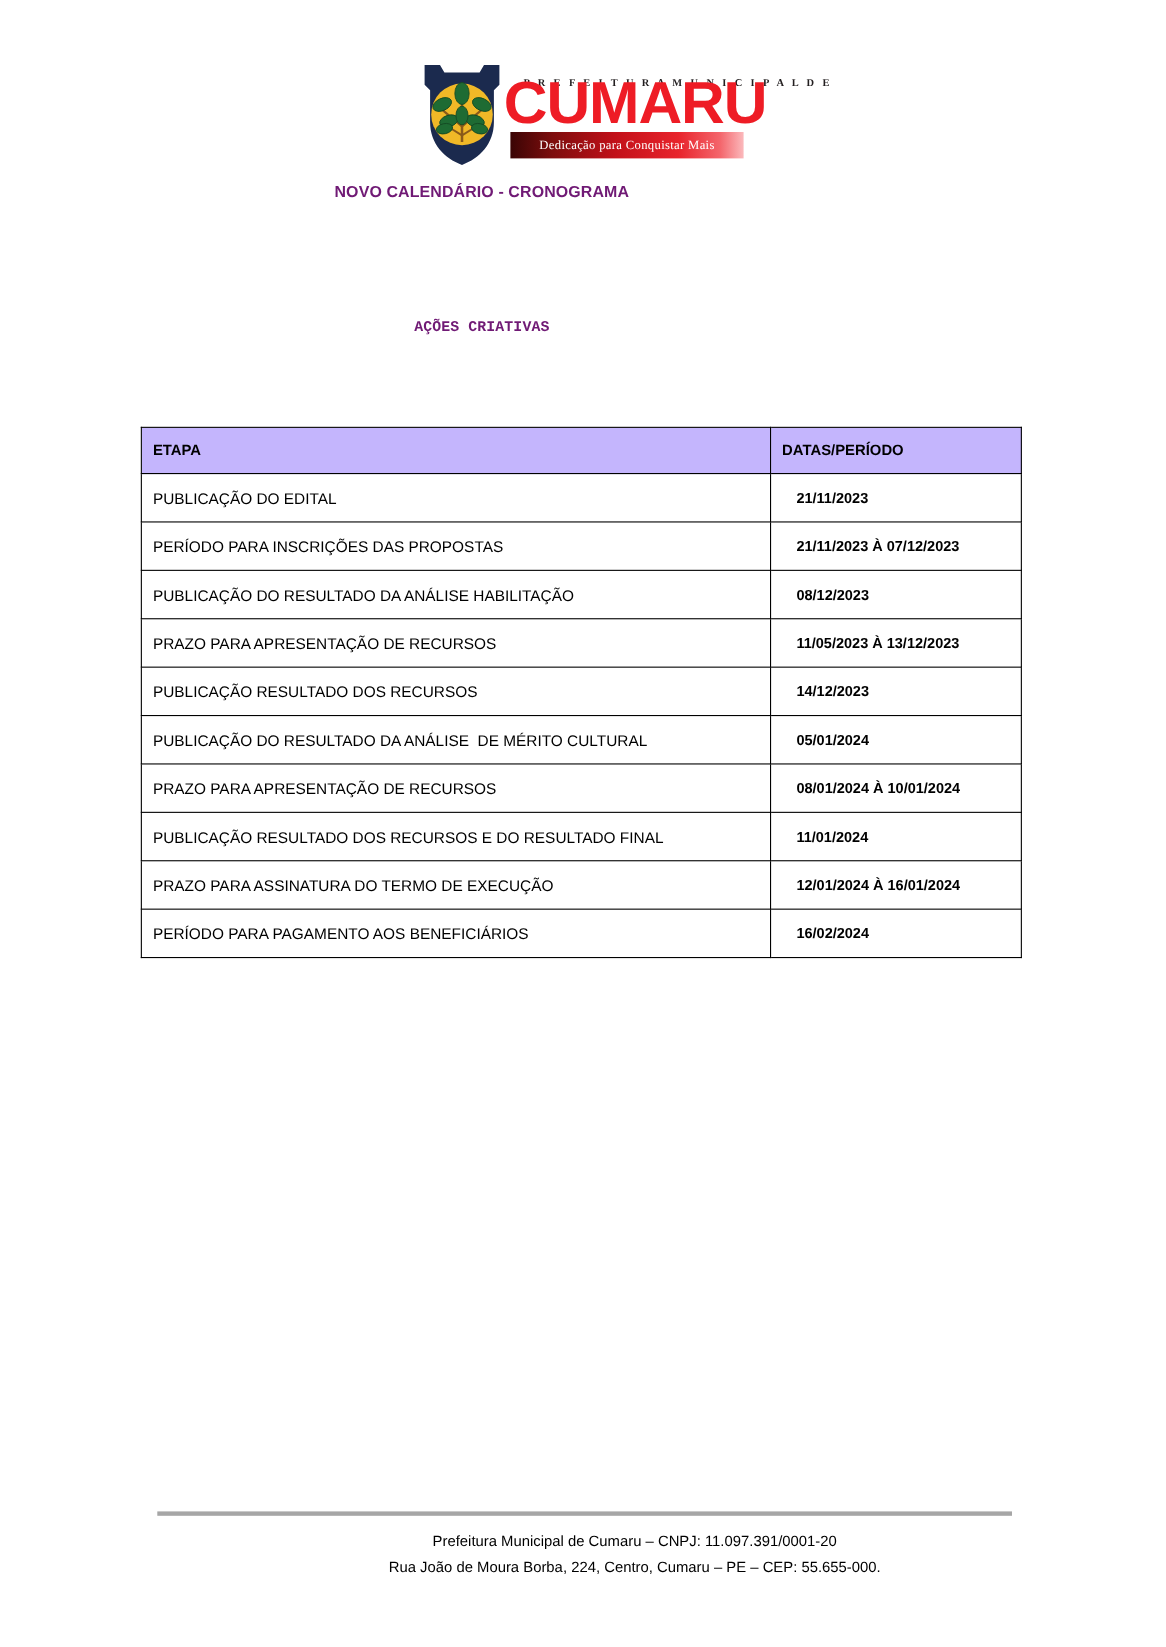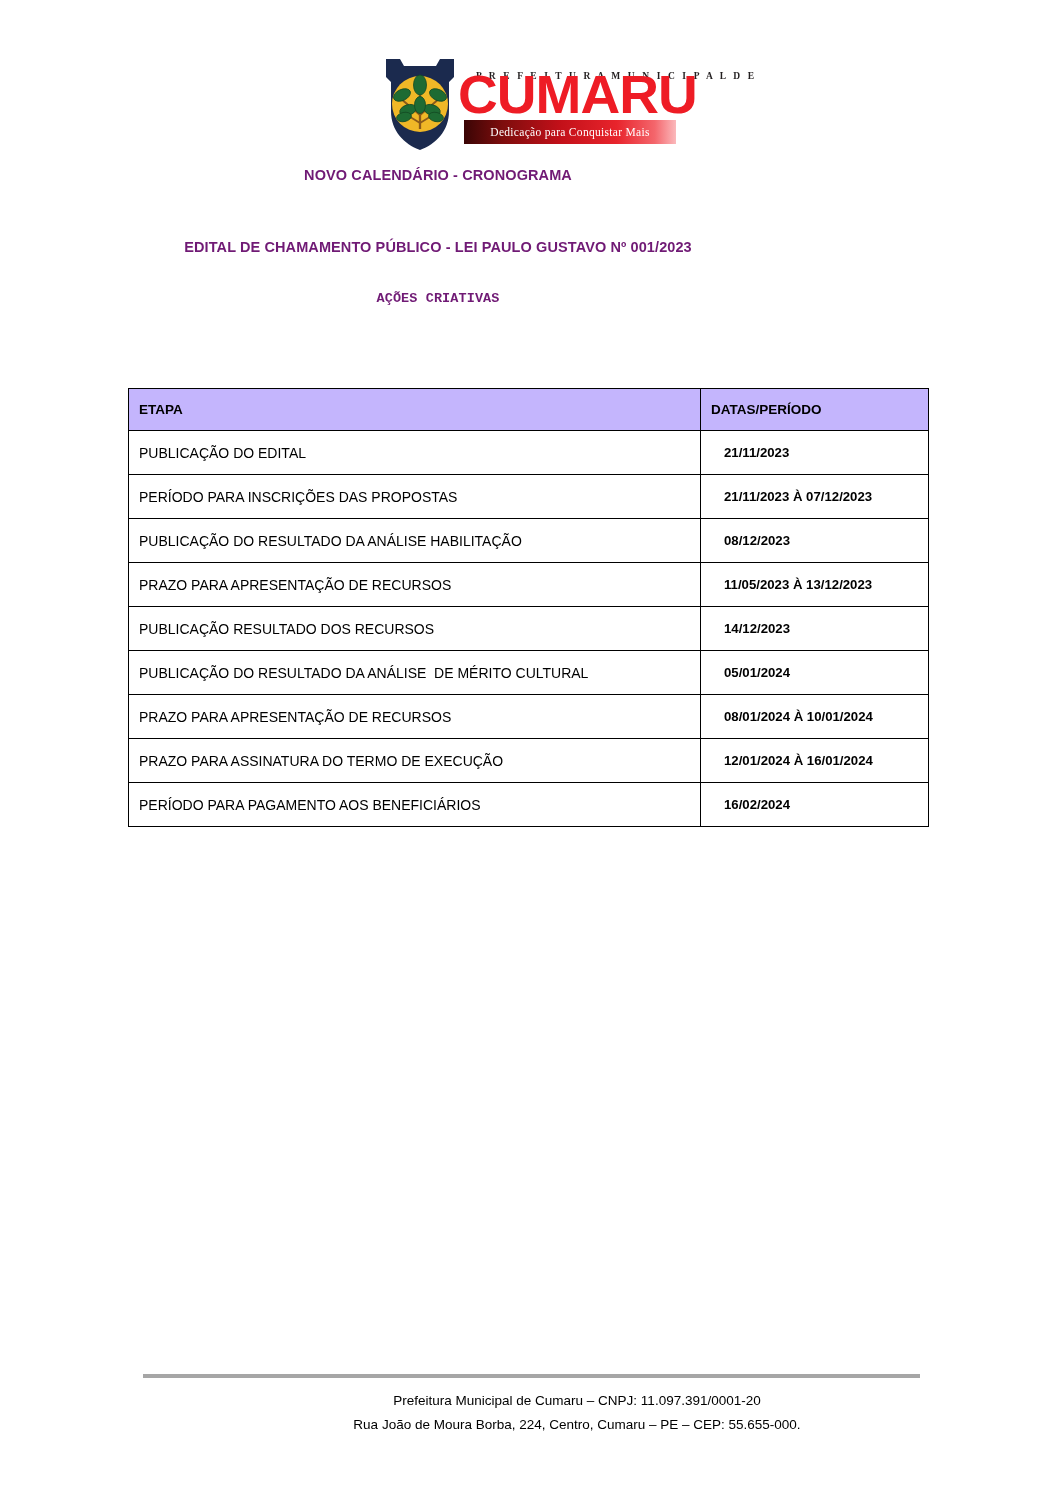--- a/index.html
+++ b/index.html
@@ -223,21 +223,20 @@
         <div class="cumaru-word">CUMARU</div>
         <div class="tag-bar"></div>
         <div class="tagline">Dedicação para Conquistar Mais</div>
       </div>
 
     </div>
   </div>
 
   <div class="heading" id="h-calendario">NOVO CALENDÁRIO - CRONOGRAMA</div>
 
-  <div class="heading" id="h-edital">EDITAL DE CHAMAMENTO PÚBLICO - LEI PAULO GUSTAVO Nº 001/2023</div>
 
   <div class="heading" id="h-acoes">AÇÕES CRIATIVAS</div>
 
   <div class="tbl-wrap">
     <table class="cronograma">
       <colgroup>
         <col class="c-etapa">
         <col class="c-data">
       </colgroup>
       <thead>
@@ -269,20 +268,24 @@
           </tr>
           <tr>
             <td class="etapa">PUBLICAÇÃO DO RESULTADO DA ANÁLISE  DE MÉRITO CULTURAL</td>
             <td class="data">05/01/2024</td>
           </tr>
           <tr>
             <td class="etapa">PRAZO PARA APRESENTAÇÃO DE RECURSOS</td>
             <td class="data">08/01/2024 À 10/01/2024</td>
           </tr>
           <tr>
+            <td class="etapa">PUBLICAÇÃO RESULTADO DOS RECURSOS E DO RESULTADO FINAL</td>
+            <td class="data">11/01/2024</td>
+          </tr>
+          <tr>
             <td class="etapa">PRAZO PARA ASSINATURA DO TERMO DE EXECUÇÃO</td>
             <td class="data">12/01/2024 À 16/01/2024</td>
           </tr>
           <tr>
             <td class="etapa">PERÍODO PARA PAGAMENTO AOS BENEFICIÁRIOS</td>
             <td class="data">16/02/2024</td>
           </tr>
         </tbody>
     </table>
   </div>

